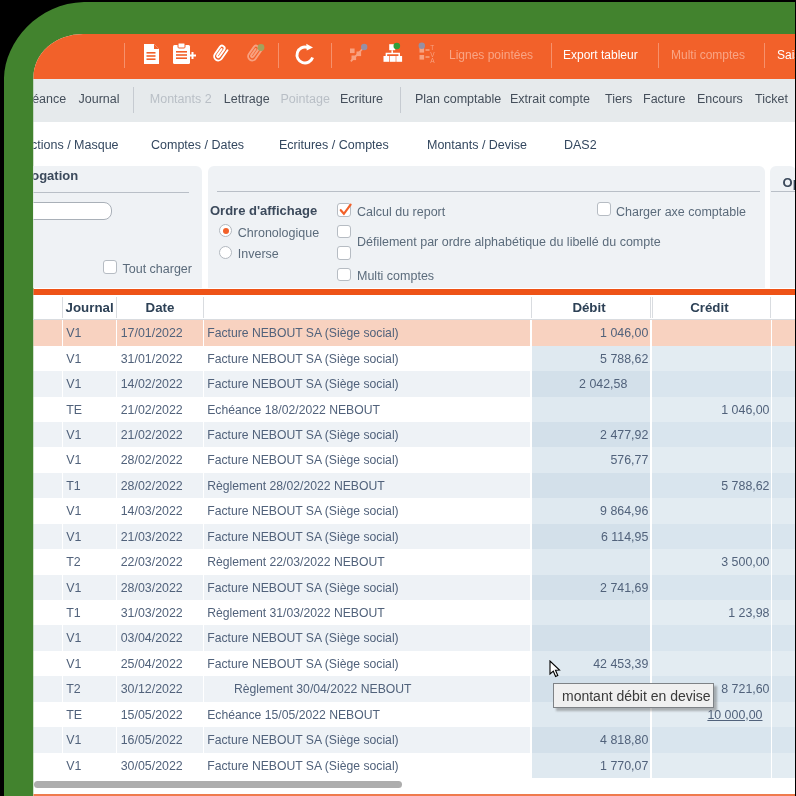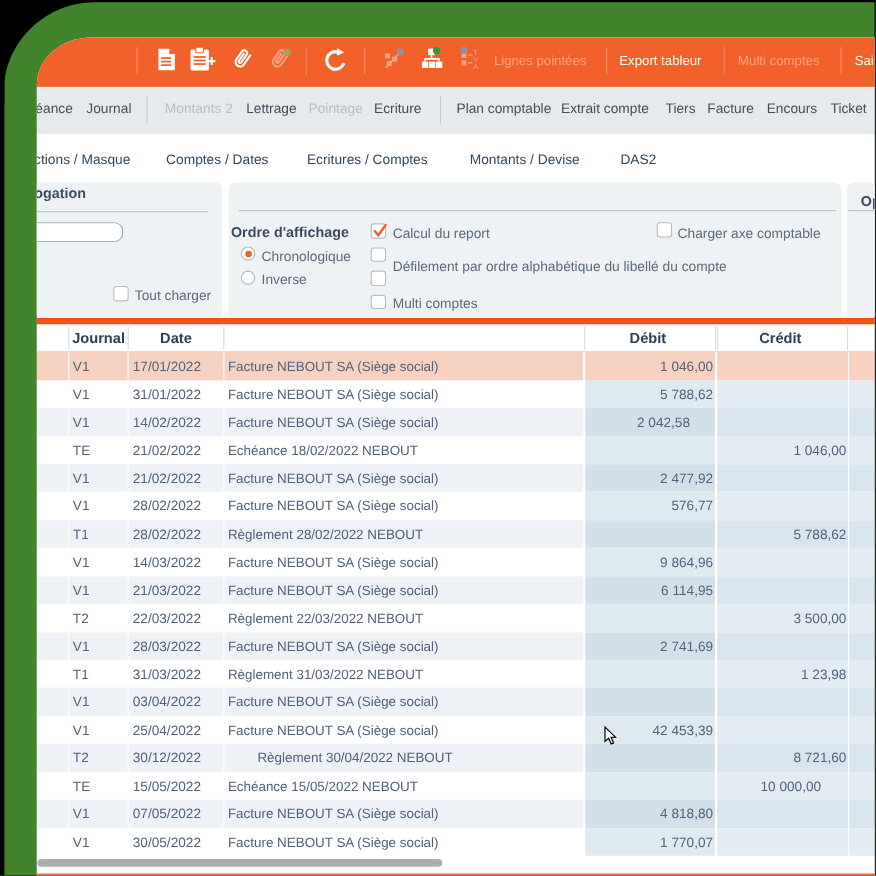--- a/index.html
+++ b/index.html
@@ -397,32 +397,32 @@
         <div class="cell" style="left:0;width:62.1px;background:#ffffff"></div>
         <div class="cell" style="left:63.1px;width:53.1px;background:#ffffff"></div>
         <div class="cell" style="left:117.2px;width:85.6px;background:#ffffff"></div>
         <div class="cell" style="left:203.8px;width:326.7px;background:#ffffff"></div>
         <div class="cell" style="left:531.5px;width:118.9px;background:#dfe9f0"></div>
         <div class="cell" style="left:652.4px;width:118.3px;background:#e3ecf2"></div>
         <div class="cell" style="left:772.4px;width:23.6px;background:#e3ecf2"></div>
         <div class="ctext" style="left:66.2px;">TE</div>
         <div class="ctext" style="left:120.7px;">15/05/2022</div>
         <div class="ctext lib" style="left:207.2px;">Echéance 15/05/2022 NEBOUT</div>
-        <div class="ctext num" style="left:632px;width:114.5px;">10 000,00</div>
+        <div class="ctext num" style="left:648px;width:114.5px;text-decoration:underline;">10 000,00</div>
       </div>
 <div class="trow" style="top:727.18px">
         <div class="cell" style="left:0;width:62.1px;background:#eef2f6"></div>
         <div class="cell" style="left:63.1px;width:53.1px;background:#eef2f6"></div>
         <div class="cell" style="left:117.2px;width:85.6px;background:#eef2f6"></div>
         <div class="cell" style="left:203.8px;width:326.7px;background:#eef2f6"></div>
         <div class="cell" style="left:531.5px;width:118.9px;background:#d3e0ea"></div>
         <div class="cell" style="left:652.4px;width:118.3px;background:#d9e5ee"></div>
         <div class="cell" style="left:772.4px;width:23.6px;background:#d9e5ee"></div>
         <div class="ctext" style="left:66.2px;">V1</div>
-        <div class="ctext" style="left:120.7px;">07/05/2022</div>
+        <div class="ctext" style="left:120.7px;">16/05/2022</div>
         <div class="ctext lib" style="left:207.2px;">Facture NEBOUT SA (Siège social)</div>
         <div class="ctext num" style="left:531px;width:117.3px;">4 818,80</div>
       </div>
 <div class="trow" style="top:752.61px">
         <div class="cell" style="left:0;width:62.1px;background:#ffffff"></div>
         <div class="cell" style="left:63.1px;width:53.1px;background:#ffffff"></div>
         <div class="cell" style="left:117.2px;width:85.6px;background:#ffffff"></div>
         <div class="cell" style="left:203.8px;width:326.7px;background:#ffffff"></div>
         <div class="cell" style="left:531.5px;width:118.9px;background:#dfe9f0"></div>
         <div class="cell" style="left:652.4px;width:118.3px;background:#e3ecf2"></div>
@@ -432,13 +432,16 @@
         <div class="ctext lib" style="left:207.2px;">Facture NEBOUT SA (Siège social)</div>
         <div class="ctext num" style="left:531px;width:117.3px;">1 770,07</div>
       </div>
 </div>
     <div class="bottom"></div>
     <div class="thumb"></div>
     <div class="oline"></div>
     <svg class="abs" style="left:549px; top:660px" width="13" height="19" viewBox="0 0 13 19">
       <path d="M1 1 L1 14 L4.3 11.2 L6.6 16.4 L8.8 15.4 L6.5 10.3 L10.5 10.1 Z" fill="#fff" stroke="#000" stroke-width="1.1"></path>
     </svg>
+    <div class="tooltip">
+      <span>montant débit en devise</span>
+    </div>
   </div>
 
 </body></html>

